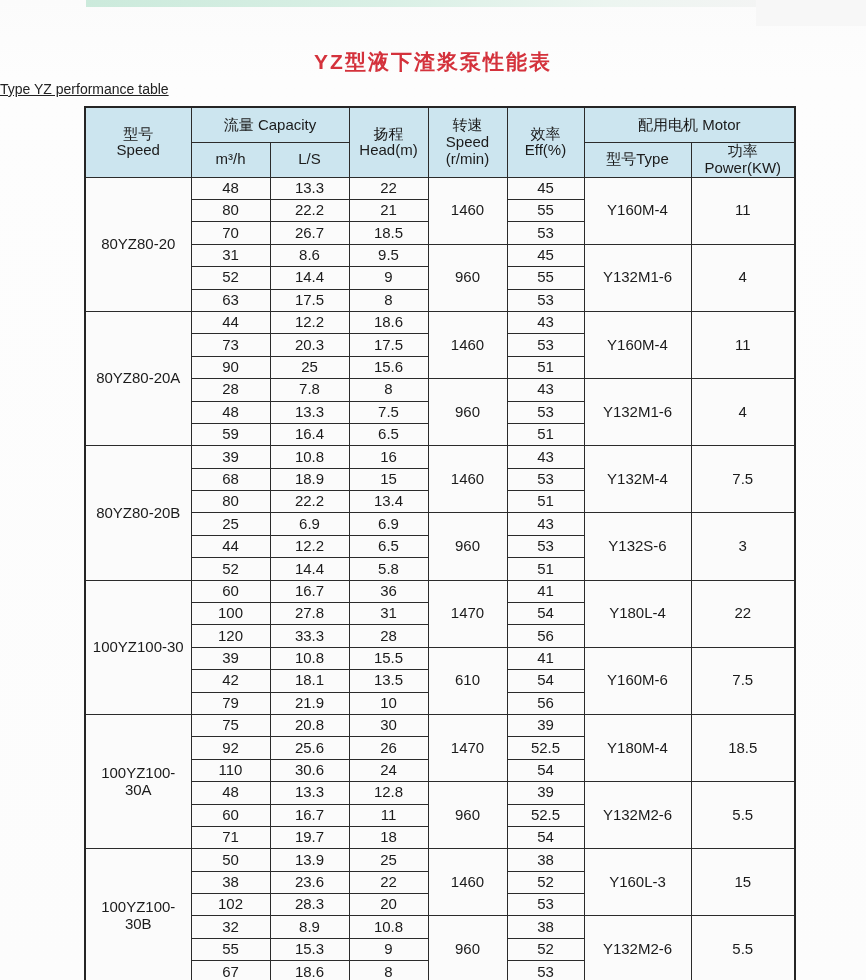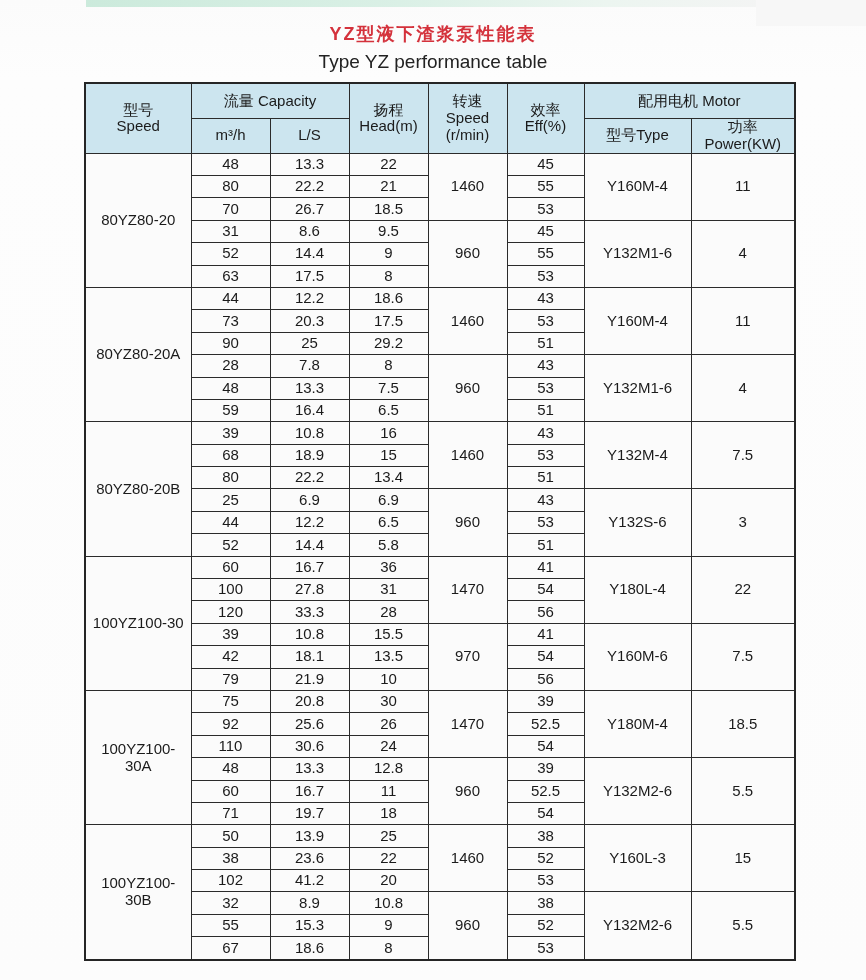--- a/index.html
+++ b/index.html
@@ -12,29 +12,30 @@
     position: relative;
   }
   .page { position: relative; width: 866px; height: 980px; background: linear-gradient(180deg,#fbfbfb 0%, #fdfdfd 8%, #fcfcfc 100%); }
   .top-strip {
     position: absolute; top: 0; left: 86px; width: 690px; height: 7px;
     background: linear-gradient(90deg, #c3e7d6 0%, #d4eee2 45%, #e9f4ee 75%, #f3f3f3 100%);
     opacity: 0.85;
   }
   .corner-smudge { position: absolute; top: 0; right: 0; width: 110px; height: 26px; background: #f7f7f7; }
   .title {
-    margin: 0; padding-top: 22px;
+    margin: 0; padding-top: 48px;
     text-align: center;
-    font-size: 18px; font-weight: bold; letter-spacing: 2px;
+    font-size: 21px; font-weight: bold; letter-spacing: 2px;
     color: #d4323c;
   }
   .subtitle {
-    text-align: center;
-    font-size: 19px; color: #222;
+    text-align: left;
+    font-size: 14px; color: #222;
     margin-top: 5px;
+    text-decoration: underline;
   }
   table.perf {
     border-collapse: collapse;
     margin: 9px 0 0 84px;
     table-layout: fixed;
     border: 2px solid #252525;
   }
   table.perf th, table.perf td {
     border: 1.5px solid #2b2b2b;
     text-align: center;
@@ -153,21 +154,21 @@
         </tr>
         <tr data-name="table-row">
           <td data-name="cell-capacity-m3h">73</td>
           <td data-name="cell-capacity-ls">20.3</td>
           <td data-name="cell-head">17.5</td>
           <td data-name="cell-eff">53</td>
         </tr>
         <tr data-name="table-row">
           <td data-name="cell-capacity-m3h">90</td>
           <td data-name="cell-capacity-ls">25</td>
-          <td data-name="cell-head">29.2</td>
+          <td data-name="cell-head">15.6</td>
           <td data-name="cell-eff">51</td>
         </tr>
         <tr data-name="table-row">
           <td data-name="cell-capacity-m3h">28</td>
           <td data-name="cell-capacity-ls">7.8</td>
           <td data-name="cell-head">8</td>
           <td rowspan="3" data-name="cell-speed">960</td>
           <td data-name="cell-eff">43</td>
           <td rowspan="3" data-name="cell-motor-type">Y132M1-6</td>
           <td rowspan="3" data-name="cell-motor-power">4</td>
@@ -246,21 +247,21 @@
         <tr data-name="table-row">
           <td data-name="cell-capacity-m3h">120</td>
           <td data-name="cell-capacity-ls">33.3</td>
           <td data-name="cell-head">28</td>
           <td data-name="cell-eff">56</td>
         </tr>
         <tr data-name="table-row">
           <td data-name="cell-capacity-m3h">39</td>
           <td data-name="cell-capacity-ls">10.8</td>
           <td data-name="cell-head">15.5</td>
-          <td rowspan="3" data-name="cell-speed">970</td>
+          <td rowspan="3" data-name="cell-speed">610</td>
           <td data-name="cell-eff">41</td>
           <td rowspan="3" data-name="cell-motor-type">Y160M-6</td>
           <td rowspan="3" data-name="cell-motor-power">7.5</td>
         </tr>
         <tr data-name="table-row">
           <td data-name="cell-capacity-m3h">42</td>
           <td data-name="cell-capacity-ls">18.1</td>
           <td data-name="cell-head">13.5</td>
           <td data-name="cell-eff">54</td>
         </tr>
@@ -324,21 +325,21 @@
           <td rowspan="3" data-name="cell-motor-power">15</td>
         </tr>
         <tr data-name="table-row">
           <td data-name="cell-capacity-m3h">38</td>
           <td data-name="cell-capacity-ls">23.6</td>
           <td data-name="cell-head">22</td>
           <td data-name="cell-eff">52</td>
         </tr>
         <tr data-name="table-row">
           <td data-name="cell-capacity-m3h">102</td>
-          <td data-name="cell-capacity-ls">41.2</td>
+          <td data-name="cell-capacity-ls">28.3</td>
           <td data-name="cell-head">20</td>
           <td data-name="cell-eff">53</td>
         </tr>
         <tr data-name="table-row">
           <td data-name="cell-capacity-m3h">32</td>
           <td data-name="cell-capacity-ls">8.9</td>
           <td data-name="cell-head">10.8</td>
           <td rowspan="3" data-name="cell-speed">960</td>
           <td data-name="cell-eff">38</td>
           <td rowspan="3" data-name="cell-motor-type">Y132M2-6</td>

